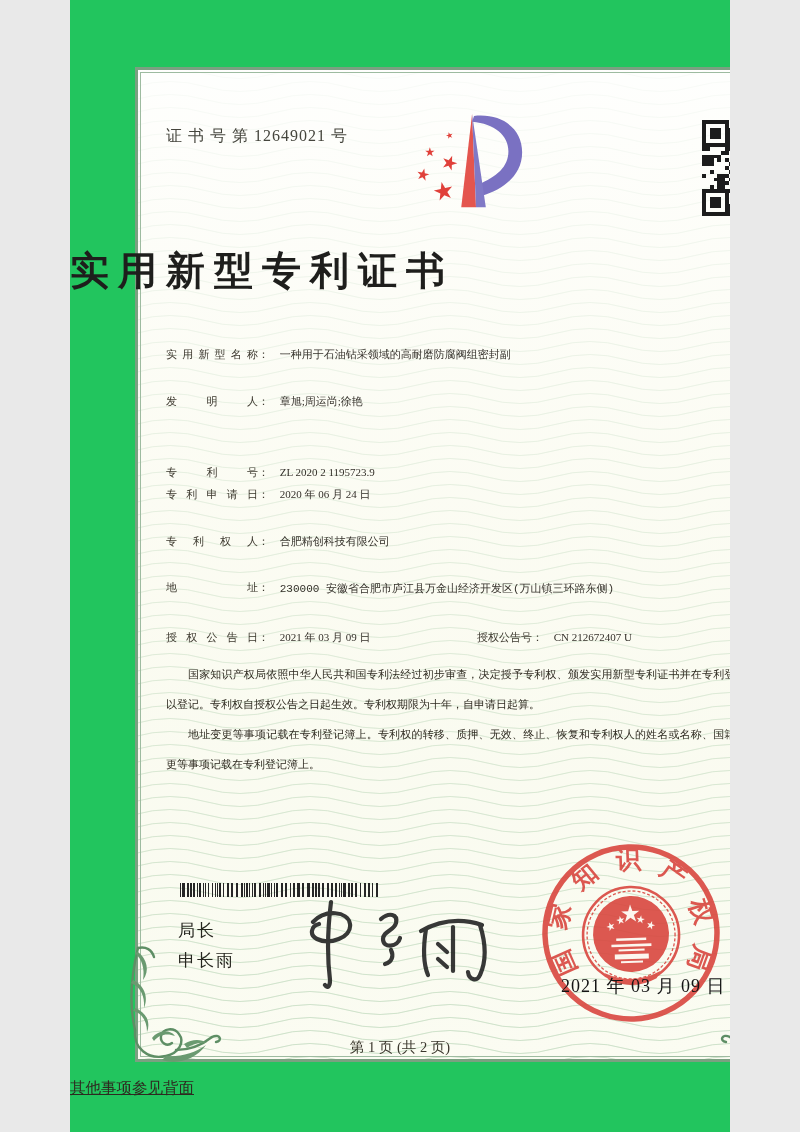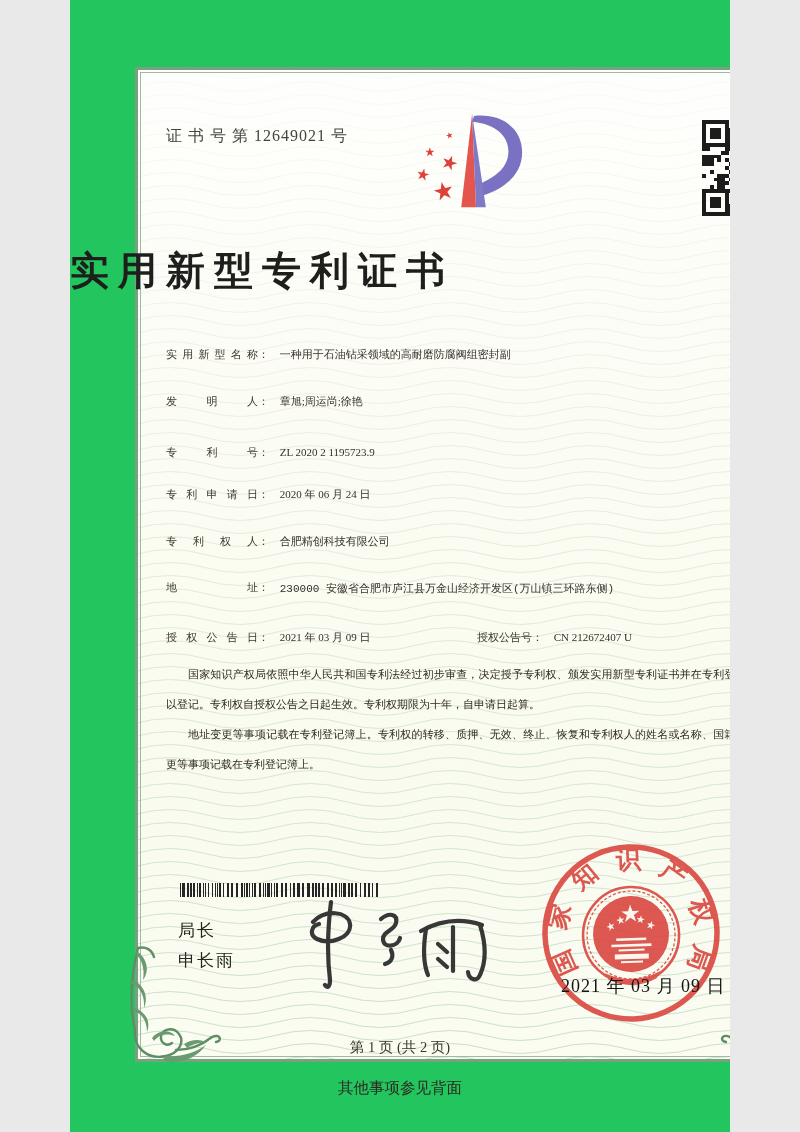--- a/index.html
+++ b/index.html
@@ -37,21 +37,21 @@
   
   .barcode{position:absolute;left:110px;top:883px;width:200px;height:14px;}
   .officer-title{position:absolute;left:108px;top:919px;font-size:17px;letter-spacing:2px;color:#26261f;
     font-family:"Liberation Sans","DejaVu Sans",sans-serif;text-align:center;}
   .officer-name{position:absolute;left:108px;top:949px;font-size:17px;letter-spacing:2px;color:#26261f;
     font-family:"Liberation Sans","DejaVu Sans",sans-serif;}
   .signature{position:absolute;left:225px;top:896px;width:195px;height:97px;}
   .seal{position:absolute;left:470px;top:842px;width:182px;height:182px;opacity:.94;transform:rotate(-2deg);}
   .seal-date{position:absolute;left:491px;top:974px;font-size:18px;letter-spacing:1px;color:#141414;z-index:6;}
   .page-num{position:absolute;left:0;right:0;top:1038px;text-align:center;font-size:14.5px;color:#3b372d;}
-  .back-note{position:absolute;left:0;right:0;top:1078px;text-align:center;font-size:15.5px;color:#2e2a20;}
+  .back-note{position:absolute;left:0;right:0;top:1078px;font-size:15.5px;color:#2e2a20;text-decoration:underline;}
   svg{display:block;}
 </style>
 </head>
 <body>
 
 <svg width="0" height="0" style="position:absolute" aria-hidden="true">
   <defs>
     <path id="star5" d="M0,-1 L0.2245,-0.309 0.951,-0.309 0.3633,0.1181 0.5878,0.809 0,0.382 -0.5878,0.809 -0.3633,0.1181 -0.951,-0.309 -0.2245,-0.309 Z"></path>
   </defs>
 </svg>
@@ -433,21 +433,21 @@
   <div class="title">实用新型专利证书</div>
 
   <div class="frow" style="top:344px">
     <span class="flabel">实用新型名称</span><span class="fcolon">：</span>
     <span class="fvalue">一种用于石油钻采领域的高耐磨防腐阀组密封副</span>
   </div>
   <div class="frow" style="top:391px">
     <span class="flabel">发明人</span><span class="fcolon">：</span>
     <span class="fvalue">章旭;周运尚;徐艳</span>
   </div>
-  <div class="frow" style="top:442px">
+  <div class="frow" style="top:462px">
     <span class="flabel">专利号</span><span class="fcolon">：</span>
     <span class="fvalue">ZL 2020 2 1195723.9</span>
   </div>
   <div class="frow" style="top:484px">
     <span class="flabel">专利申请日</span><span class="fcolon">：</span>
     <span class="fvalue">2020 年 06 月 24 日</span>
   </div>
   <div class="frow" style="top:531px">
     <span class="flabel">专利权人</span><span class="fcolon">：</span>
     <span class="fvalue">合肥精创科技有限公司</span>

